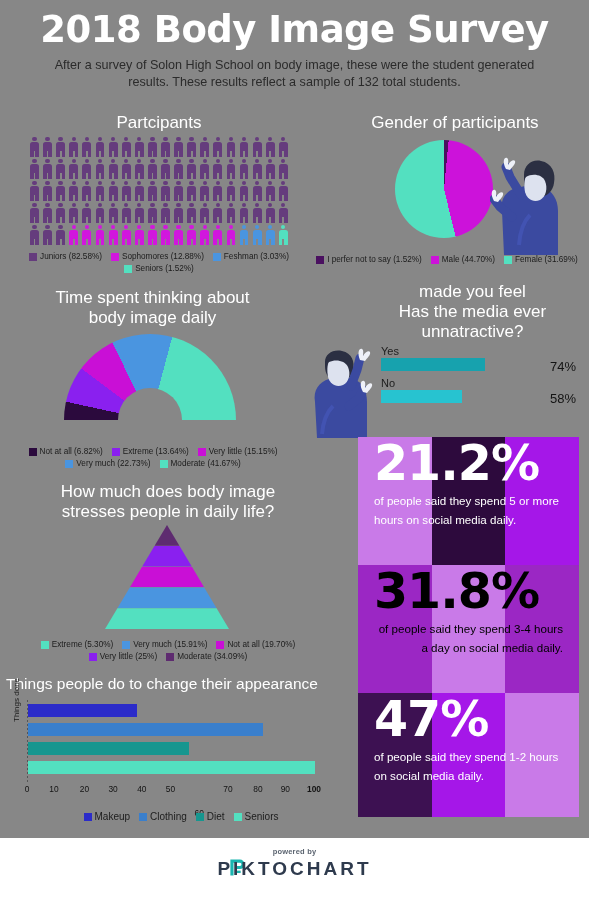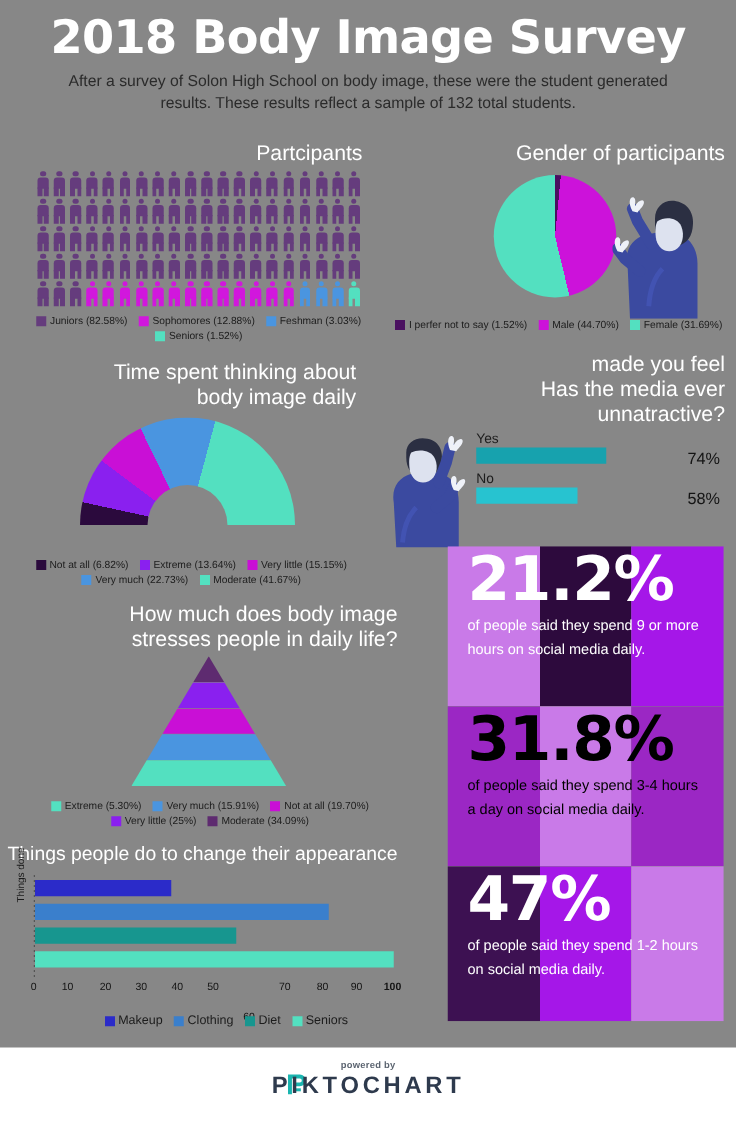--- a/index.html
+++ b/index.html
@@ -16,21 +16,21 @@
     position:absolute;top:8px;left:0;width:589px;text-align:center;
     font-size:37px;font-weight:bold;color:#ffffff;letter-spacing:-0.5px;
     font-family:"DejaVu Sans",sans-serif;
   }
   .subtitle{
     position:absolute;top:57px;left:46px;width:497px;text-align:center;
     font-size:12.6px;line-height:16.5px;color:#2b2b2b;
   }
 
   
-  .h-sec{position:absolute;text-align:right;color:#ffffff;font-size:17px;line-height:20px;}
+  .h-sec{position:absolute;text-align:center;color:#ffffff;font-size:17px;line-height:20px;}
 
   
   #pictogram{position:absolute;left:28px;top:136px;width:262px;height:110px;}
   .pic-row{display:flex;height:22px;}
   .person{width:13.1px;height:22px;position:relative;}
   .person .head{position:absolute;left:4.3px;top:0.5px;width:4.4px;height:4.4px;border-radius:50%;background:currentColor;}
   .person .body{position:absolute;left:2.1px;top:5.6px;width:8.9px;height:9px;background:currentColor;border-radius:2.6px 2.6px 0 0;}
   .person .leg-l{position:absolute;left:2.1px;top:14.2px;width:3.6px;height:7.2px;background:currentColor;}
   .person .leg-r{position:absolute;left:7.4px;top:14.2px;width:3.6px;height:7.2px;background:currentColor;}
 
@@ -906,32 +906,32 @@
 
   <div id="statpanel">
       <div class="band" style="height: 128px;">
         <div class="cols">
           <span style="background: rgb(201, 122, 232); flex: 1 1 0%;"></span>
           <span style="background: rgb(45, 10, 61); flex: 1 1 0%;"></span>
           <span style="background: rgb(165, 23, 232); flex: 1 1 0%;"></span>
         </div>
         <div class="content">
           <div class="big" style="color: rgb(255, 255, 255);">21.2%</div>
-          <div class="cap" style="color: rgb(255, 255, 255);">of people said they spend 9 or more hours on social media daily.</div>
+          <div class="cap" style="color: rgb(255, 255, 255);">of people said they spend 5 or more hours on social media daily.</div>
         </div>
       </div>
       <div class="band" style="height: 128px;">
         <div class="cols">
           <span style="background: rgb(155, 39, 196); flex: 1 1 0%;"></span>
           <span style="background: rgb(201, 122, 232); flex: 1 1 0%;"></span>
           <span style="background: rgb(155, 39, 196); flex: 1 1 0%;"></span>
         </div>
         <div class="content">
           <div class="big" style="color: rgb(0, 0, 0);">31.8%</div>
-          <div class="cap" style="color: rgb(0, 0, 0);">of people said they spend 3-4 hours a day on social media daily.</div>
+          <div class="cap" style="color: rgb(0, 0, 0); text-align: right;">of people said they spend 3-4 hours a day on social media daily.</div>
         </div>
       </div>
       <div class="band" style="height: 124px;">
         <div class="cols">
           <span style="background: rgb(61, 17, 82); flex: 1 1 0%;"></span>
           <span style="background: rgb(165, 23, 232); flex: 1 1 0%;"></span>
           <span style="background: rgb(201, 122, 232); flex: 1 1 0%;"></span>
         </div>
         <div class="content">
           <div class="big" style="color: rgb(255, 255, 255);">47%</div>

